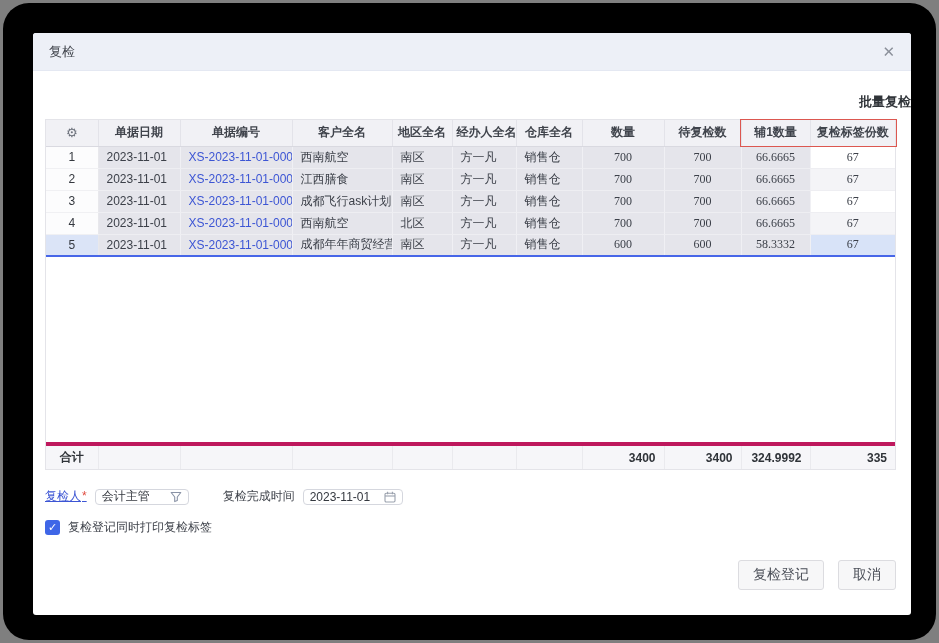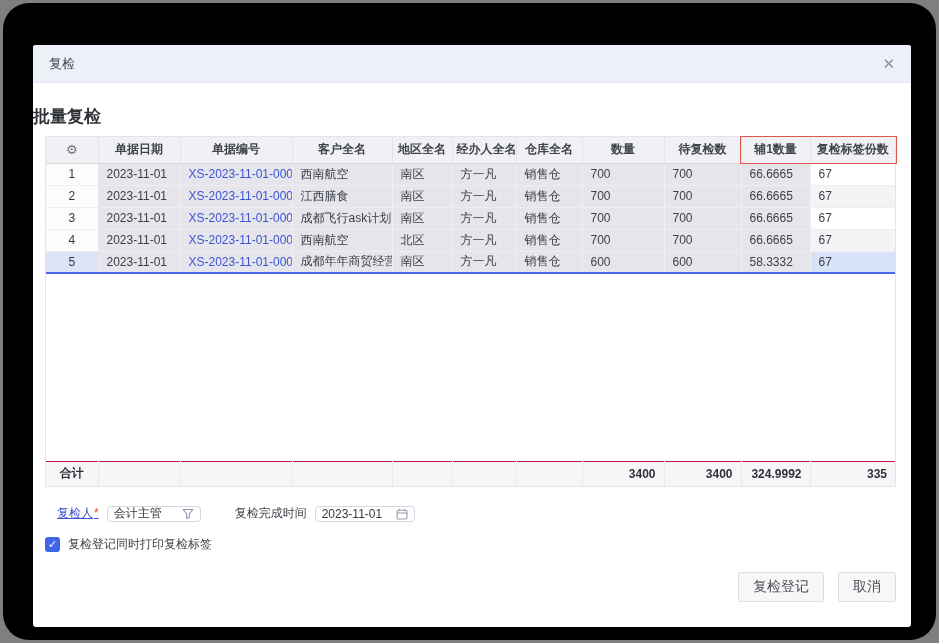--- a/index.html
+++ b/index.html
@@ -2,69 +2,69 @@
 <html style="--link: #3c55d4; --highlight: #dc5750; --selection: #4766e8; --checkbox: #3f66e7;"><head>
 <meta charset="utf-8">
 <style>
   * { margin:0; padding:0; box-sizing:border-box; }
   html,body { width:939px; height:643px; }
   body { font-family:"Liberation Sans","DejaVu Sans",sans-serif; }
 
   .screen { position:relative; width:939px; height:643px; background:#7f7f7f; overflow:hidden; }
   .window-frame { position:absolute; inset:3px; background:#000; border-radius:26px; }
 
-  .dialog { position:absolute; left:30px; top:42px; width:878px; height:582px;
+  .dialog { position:absolute; left:30px; top:30px; width:878px; height:582px;
             background:#fff; border-radius:3px; overflow:hidden; }
 
   .dialog-header { height:38px; background:#edf0f7; border-bottom:1px solid #e4e8f2;
                    display:flex; align-items:center; padding:0 16px; }
   .dialog-title { font-size:13px; color:#40444c; }
   .close-icon { margin-left:auto; color:#8b909a; font-size:15px; line-height:1; cursor:pointer; }
 
-  .dialog-heading { text-align:left; font-size:17px; font-weight:bold; color:#2f3338; margin-top:22px; }
+  .dialog-heading { text-align:right; font-size:13px; font-weight:bold; color:#2f3338; margin-top:22px; }
 
   .grid-wrap { position:relative; margin:8px 15px 0 12px; width:851px;
                border:1px solid #e4e4e9; }
   table { border-collapse:collapse; table-layout:fixed; width:849px; font-size:12px; color:#3c4049; }
   col.c0{width:52px} col.c1{width:82px} col.c2{width:112px} col.c3{width:100px}
   col.c4{width:60px} col.c5{width:64px} col.c6{width:66px} col.c7{width:82px}
   col.c8{width:77px} col.c9{width:69px} col.c10{width:85px}
 
   th { height:26px; background:#f1f1f5; font-weight:bold; font-size:12px; color:#3f434b;
        border-right:1px solid #e3e3e9; border-bottom:1px solid #d9d9e0; text-align:center; padding:0 4px;
        white-space:nowrap; overflow:hidden; }
   th:last-child { border-right:none; }
   .gear-glyph { color:#6d727c; font-size:13px; cursor:pointer; }
 
   td { height:22px; padding:0 8px; white-space:nowrap; overflow:hidden; }
   tbody td { background:#e5e5eb; border-right:1px solid #f0f0f4; border-bottom:1px solid #eeeef2; }
   tbody td:nth-child(1) { background:#fcfcfd; text-align:center; border-right:1px solid #e8e8ec;
                           border-bottom:1px solid #f0f0f3; color:#34383f; }
-  tbody td:nth-child(n+8) { text-align:left; }
+  tbody td:nth-child(n+8) { text-align:center;font-family:Liberation Serif, serif; }
   tbody td:nth-child(11) { border-right:none; }
   tbody tr:nth-child(odd) td:nth-child(11) { background:#ffffff; }
   tbody tr:nth-child(even) td:nth-child(11) { background:#f4f4f7; }
   .doc-link { color:var(--link,#3c55d4); cursor:pointer; }
 
   tr.selected td { border-bottom:2px solid var(--selection,#4766e8); }
   tr.selected td:nth-child(1) { background:#dbe4f7; }
   tr.selected td:nth-child(11) { background:#d8e3f8 !important; }
 
   tr.spacer td { height:188px; background:#fff; border:none; }
 
   tfoot td { height:25px; background:#f6f6f9; font-weight:bold; color:#2f3338;
-             border-top:1px solid #be185d; border-right:1px solid #eaeaee; }
+             border-top:4px solid #be185d; border-right:1px solid #eaeaee; }
   tfoot td:nth-child(1) { text-align:center; }
   tfoot td:nth-child(n+8) { text-align:right; }
   tfoot td:last-child { border-right:none; }
 
   .red-box { position:absolute; left:694px; top:-1px; width:157px; height:28px;
              border:1px solid var(--highlight,#dc5750); pointer-events:none; }
 
-  .form-row { display:flex; align-items:center; margin:18px 0 0 24px; font-size:12px; }
+  .form-row { display:flex; align-items:center; margin:18px 0 0 12px; font-size:12px; }
   .link-label { color:var(--link,#3c55d4); text-decoration:underline; cursor:pointer; }
   .req { color:#e04b3f; text-decoration:none; margin-left:1px; }
   .plain-label { color:#41454d; margin-left:34px; }
   .input-box { display:flex; align-items:center; margin-left:8px; width:94px; height:16px;
                border:1px solid #d5d7de; border-radius:4px; padding:0 6px; background:#fff; }
   .input-box input { border:none; outline:none; width:100%; font-size:12px; color:#34383f;
                      font-family:"Liberation Sans","DejaVu Sans",sans-serif; background:transparent; }
   .input-box.date { width:100px; }
   .box-icon { flex:none; margin-left:4px; cursor:pointer; display:flex; }
 

